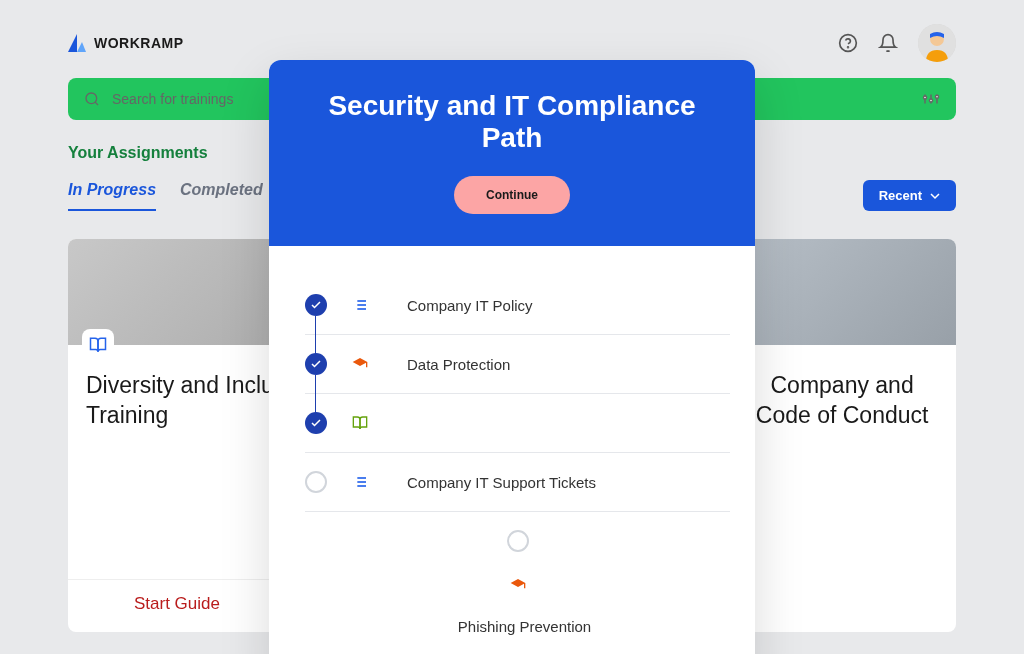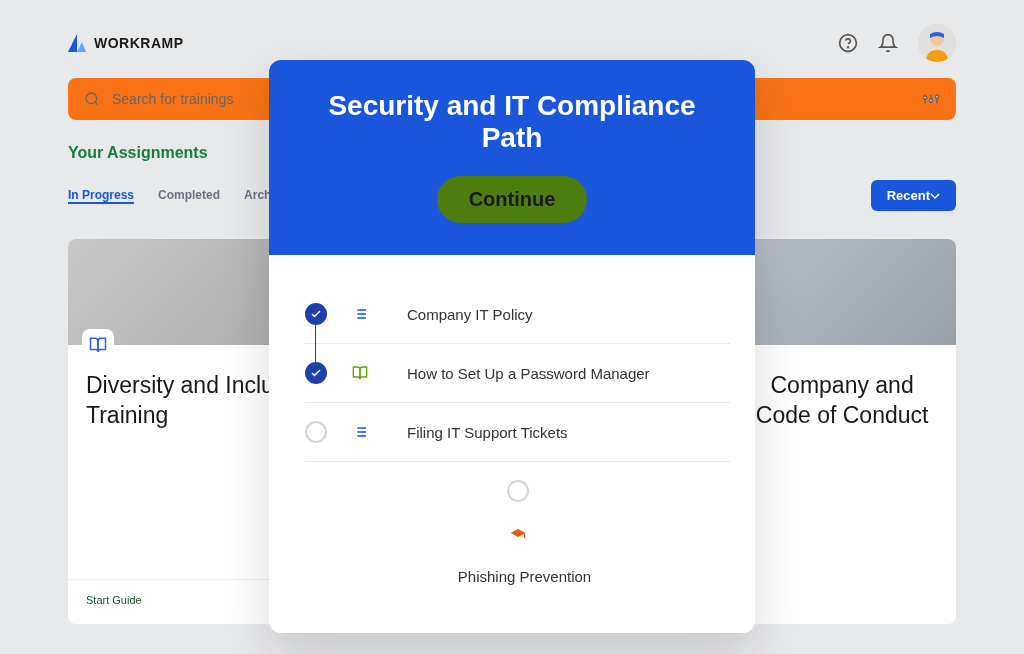--- a/index.html
+++ b/index.html
@@ -47,21 +47,21 @@
       height: 38px;
       border-radius: 50%;
       background: #d8d8d8;
       display: flex;
       align-items: center;
       justify-content: center;
       overflow: hidden;
     }
     .search-bar {
       margin: 0 68px 24px 68px;
-      background: #f97316;
+      background: #22c55e;
       border-radius: 8px;
       display: flex;
       align-items: center;
       padding: 12px 16px;
       gap: 12px;
     }
     .search-input {
       flex: 1;
       border: none;
       background: transparent;
@@ -87,40 +87,43 @@
     .tabs-row {
       display: flex;
       align-items: center;
       justify-content: space-between;
     }
     .tabs {
       display: flex;
       gap: 24px;
     }
     .tab {
-      font-size: 12px;
+      font-size: 16px;
       font-weight: 600;
       color: #6b7280;
+      padding-bottom: 10px;
       cursor: pointer;
+      font-style: italic;
     }
     .tab.active {
       color: #1a56db;
       border-bottom: 2px solid #1a56db;
     }
     .recent-btn {
       background: #1a56db;
       color: white;
       border: none;
       padding: 8px 16px;
       border-radius: 6px;
       font-size: 13px;
       font-weight: 600;
       cursor: pointer;
       display: flex;
       align-items: center;
+      gap: 8px;
     }
     .cards {
       margin-top: 28px;
       display: flex;
       gap: 24px;
     }
     .card {
       background: white;
       border-radius: 8px;
       overflow: hidden;
@@ -155,22 +158,23 @@
       font-weight: 400;
       color: #1a1a1a;
       line-height: 1.3;
     }
     .card-footer {
       padding: 0 18px 18px 18px;
       border-top: 1px solid #eee;
       padding-top: 14px;
     }
     .card-footer-text {
-      font-size: 11px;
-      color: #14532d;
+      font-size: 17px;
+      color: #b91c1c;
+      margin-left: 48px;
     }
 
     
     .modal {
       position: absolute;
       top: 60px;
       left: 50%;
       transform: translateX(-50%);
       width: 486px;
       background: white;
@@ -183,26 +187,26 @@
       padding: 30px 36px 32px 36px;
       text-align: center;
     }
     .modal-title {
       color: white;
       font-size: 28px;
       font-weight: 800;
       margin-bottom: 22px;
     }
     .continue-btn {
-      background: #4d7c0f;
+      background: #fca5a5;
       color: #1a1a1a;
       border: none;
       padding: 12px 32px;
       border-radius: 24px;
-      font-size: 20px;
+      font-size: 12px;
       font-weight: 700;
       cursor: pointer;
     }
     .modal-body {
       padding: 30px 25px 30px 36px;
     }
     .path-item {
       display: flex;
       align-items: center;
       gap: 24px;
@@ -371,47 +375,59 @@
             <line x1="8" y1="6" x2="21" y2="6"></line>
             <line x1="8" y1="12" x2="21" y2="12"></line>
             <line x1="8" y1="18" x2="21" y2="18"></line>
             <line x1="3" y1="6" x2="3.01" y2="6"></line>
             <line x1="3" y1="12" x2="3.01" y2="12"></line>
             <line x1="3" y1="18" x2="3.01" y2="18"></line>
           </svg>
         </div>
         <div class="path-label">Company IT Policy</div>
       </div>
+      <div class="path-item has-line">
+        <div class="status-circle done">
+          <svg width="12" height="12" viewBox="0 0 24 24" fill="none" stroke="white" stroke-width="3">
+            <polyline points="20 6 9 17 4 12"></polyline>
+          </svg>
+        </div>
+        <div class="type-icon">
+          <svg width="16" height="16" viewBox="0 0 24 24" fill="#ea580c">
+            <path d="M12 3L1 9l11 6 9-4.9V17h2V9L12 3z"></path>
+          </svg>
+        </div>
+        <div class="path-label">Data Protection</div>
+      </div>
       <div class="path-item">
         <div class="status-circle done">
           <svg width="12" height="12" viewBox="0 0 24 24" fill="none" stroke="white" stroke-width="3">
             <polyline points="20 6 9 17 4 12"></polyline>
           </svg>
         </div>
         <div class="type-icon">
           <svg width="16" height="16" viewBox="0 0 24 24" fill="none" stroke="#65a30d" stroke-width="2">
             <path d="M2 3h6a4 4 0 0 1 4 4v14a3 3 0 0 0-3-3H2z"></path>
             <path d="M22 3h-6a4 4 0 0 0-4 4v14a3 3 0 0 1 3-3h7z"></path>
           </svg>
         </div>
-        <div class="path-label">How to Set Up a Password Manager</div>
       </div>
       <div class="path-item">
         <div class="status-circle pending"></div>
         <div class="type-icon">
           <svg width="16" height="16" viewBox="0 0 24 24" fill="none" stroke="#2563eb" stroke-width="2.5">
             <line x1="8" y1="6" x2="21" y2="6"></line>
             <line x1="8" y1="12" x2="21" y2="12"></line>
             <line x1="8" y1="18" x2="21" y2="18"></line>
             <line x1="3" y1="6" x2="3.01" y2="6"></line>
             <line x1="3" y1="12" x2="3.01" y2="12"></line>
             <line x1="3" y1="18" x2="3.01" y2="18"></line>
           </svg>
         </div>
-        <div class="path-label">Filing IT Support Tickets</div>
+        <div class="path-label">Company IT Support Tickets</div>
       </div>
       <div class="path-item">
         <div class="status-circle pending"></div>
         <div class="type-icon">
           <svg width="16" height="16" viewBox="0 0 24 24" fill="#ea580c">
             <path d="M12 3L1 9l11 6 9-4.9V17h2V9L12 3z"></path>
           </svg>
         </div>
         <div class="path-label">Phishing Prevention</div>
       </div>

